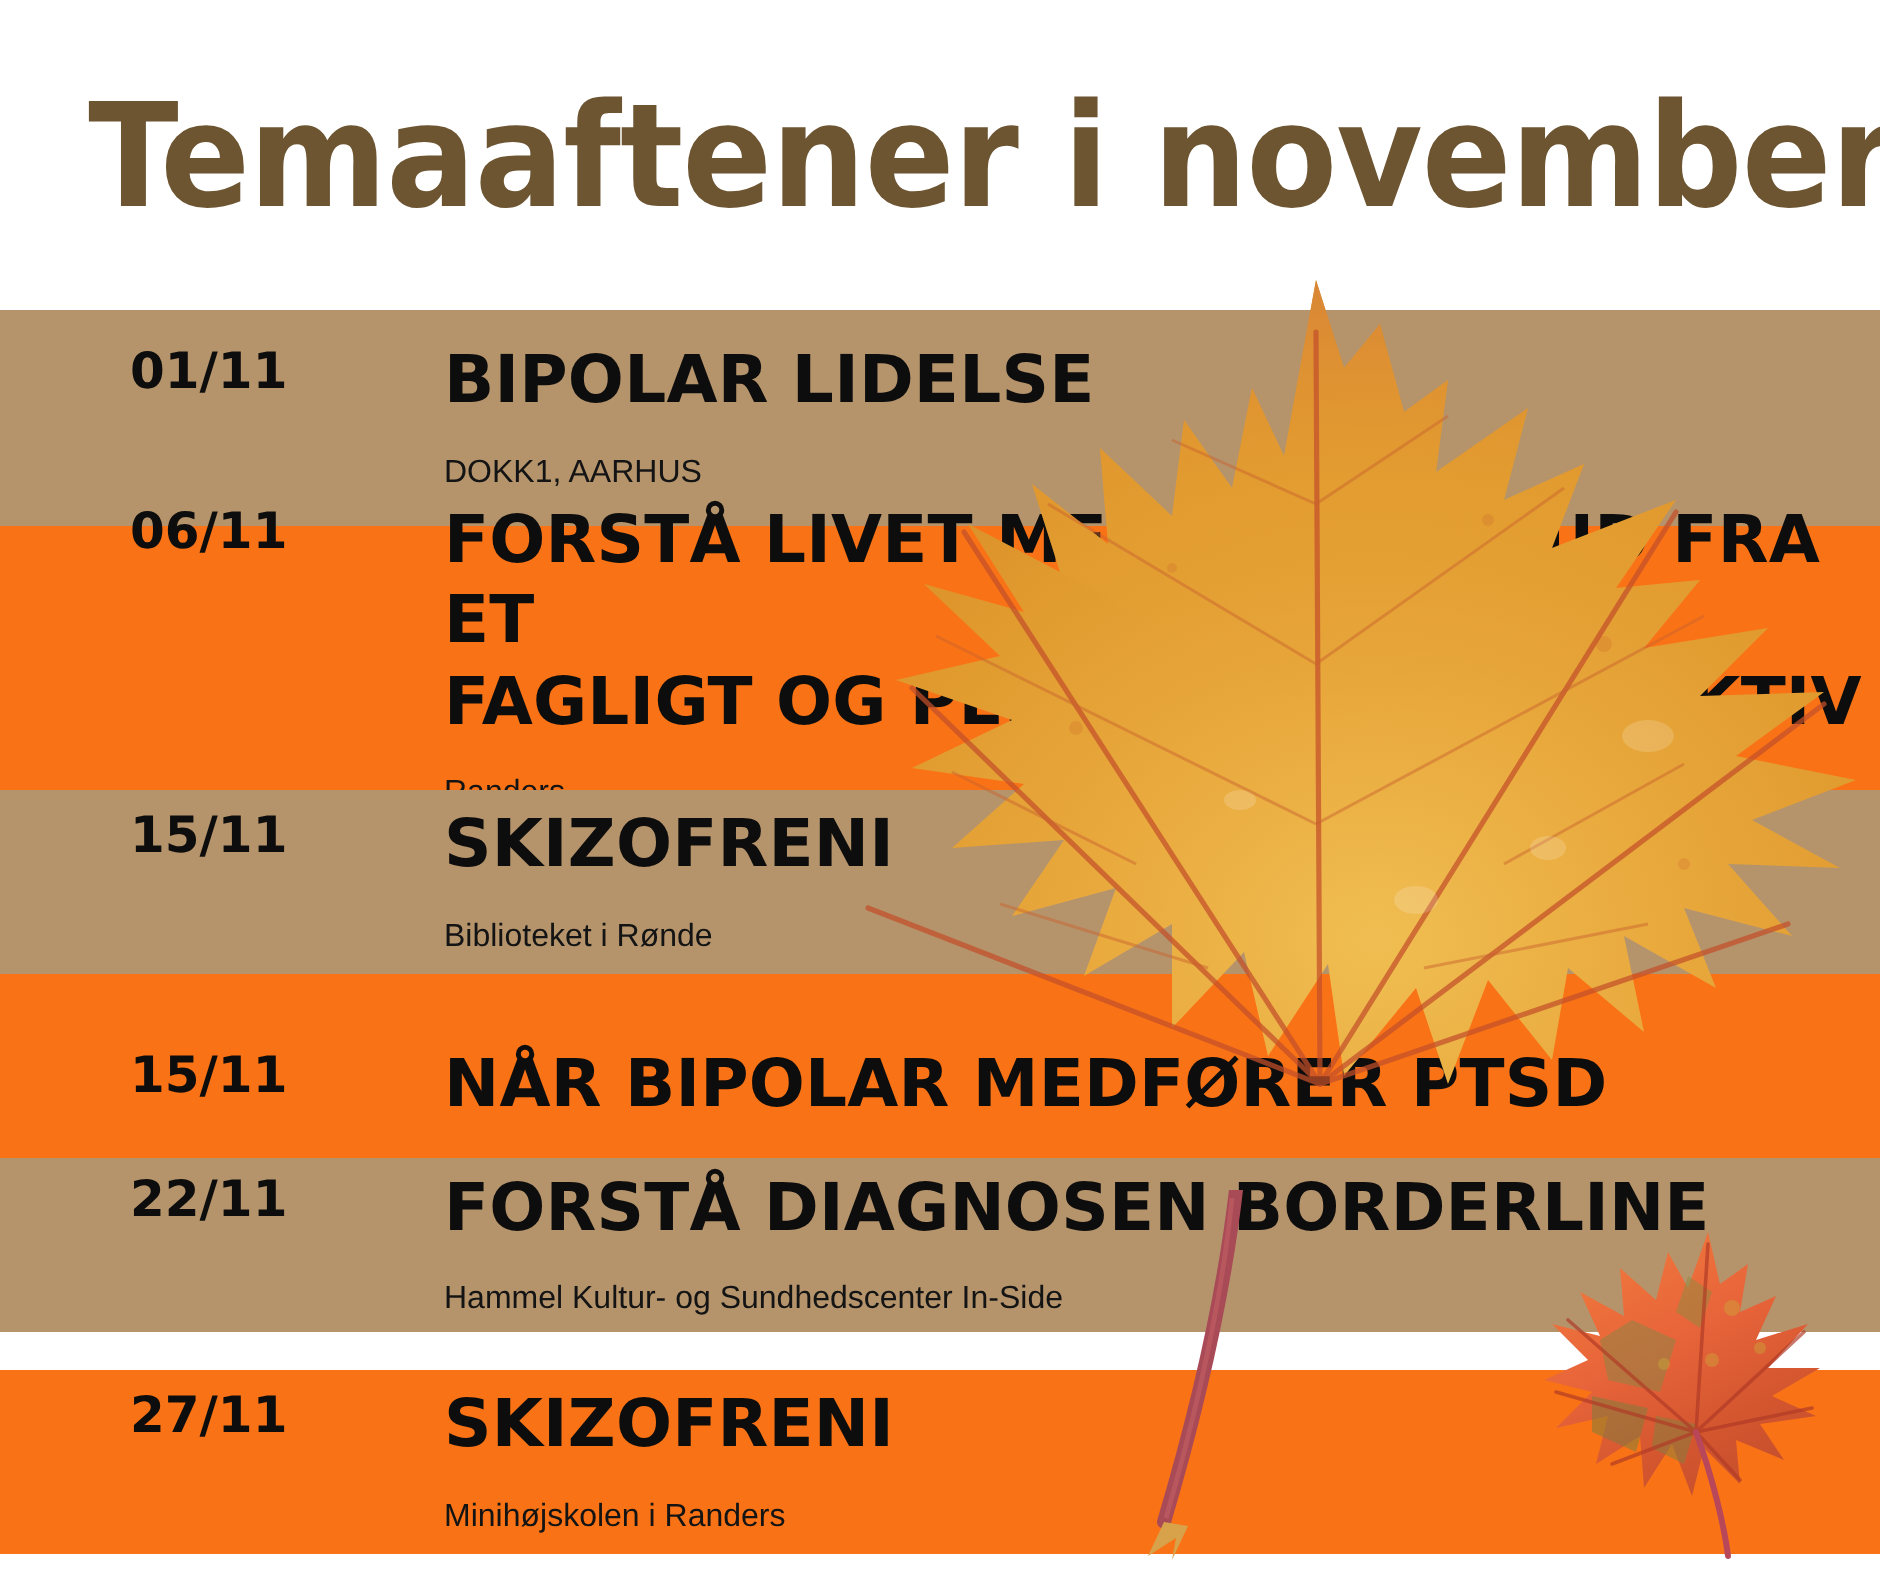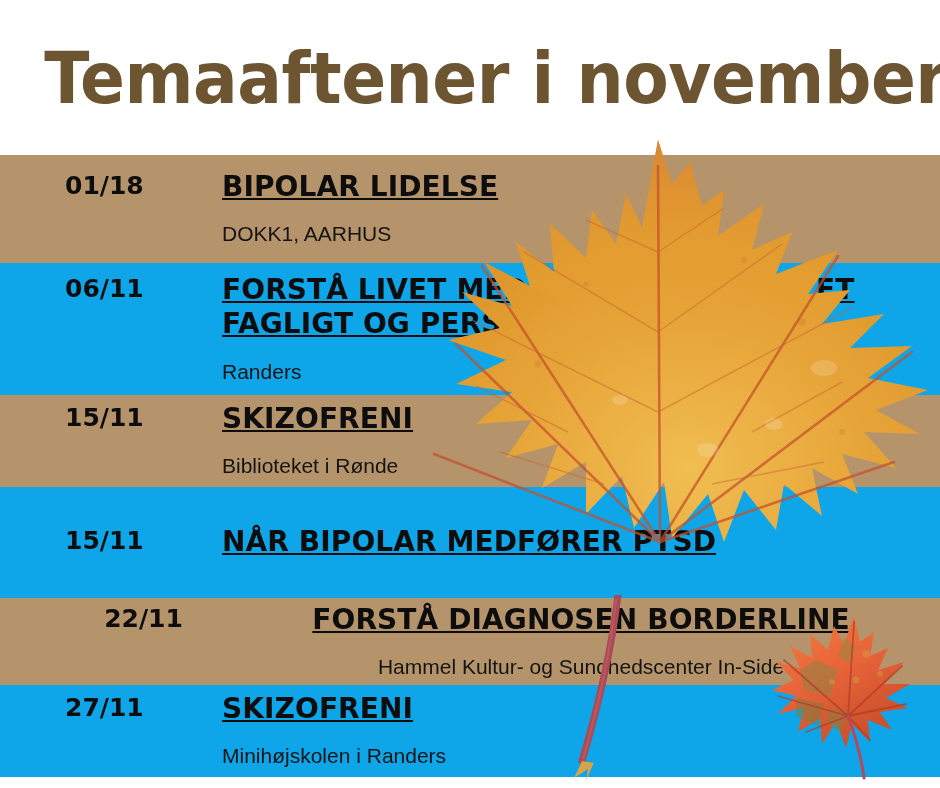--- a/index.html
+++ b/index.html
@@ -45,21 +45,21 @@
     left:0; top:155px;
     width:940px; height:633px;
   }
   .row {
     position:absolute;
     left:0; width:940px;
     display:flex;
     align-items:center;
   }
   .row.tan   { background:#b5946c; }
-  .row.cream { background:#0ea5e9; }
+  .row.cream { background:#f97316; }
 
   .row-inner {
     display:flex;
     align-items:flex-start;
     width:100%;
     padding-left:65px;
   }
   .date {
     flex:0 0 157px;
     font-family:"DejaVu Sans", sans-serif;
@@ -67,31 +67,30 @@
     font-weight:700;
     color:#0d0d0d;
     line-height:1.15;
     letter-spacing:0px;
     padding-top:2px;
     white-space:nowrap;
   }
   .details { flex:1 1 auto; min-width:0; }
   .ev-title {
     font-family:"DejaVu Sans", sans-serif;
-    font-size:28px;
+    font-size:33px;
     font-weight:700;
     color:#0d0d0d;
     line-height:1.22;
     letter-spacing:0.1px;
     white-space:pre-line;
-    text-decoration:underline;
   }
   .ev-place {
     font-family:"Liberation Sans", sans-serif;
-    font-size:21px;
+    font-size:16px;
     font-weight:400;
     color:#141414;
     line-height:1.3;
     margin-top:16px;
     white-space:nowrap;
   }
 
   
   .leaf-layer {
     position:absolute;
@@ -120,21 +119,21 @@
 
 <div class="poster">
 
   <div class="header">
     <div class="poster-title">Temaaftener i november</div>
   </div>
 
   <div class="rows">
       <div class="row tan" style="top: 0px; height: 108px;">
         <div class="row-inner">
-          <div class="date">01/18</div>
+          <div class="date">01/11</div>
           <div class="details">
             <div class="ev-title">BIPOLAR LIDELSE</div>
             <div class="ev-place">DOKK1, AARHUS</div>
           </div>
         </div>
       </div>
       <div class="row cream" style="top: 108px; height: 132px;">
         <div class="row-inner">
           <div class="date">06/11</div>
           <div class="details">
@@ -154,21 +153,21 @@
         </div>
       </div>
       <div class="row cream" style="top: 332px; height: 111px;">
         <div class="row-inner">
           <div class="date">15/11</div>
           <div class="details">
             <div class="ev-title">NÅR BIPOLAR MEDFØRER PTSD</div>
           </div>
         </div>
       </div>
-      <div class="row tan" style="top: 443px; height: 87px; text-align: center;">
+      <div class="row tan" style="top: 424px; height: 87px;">
         <div class="row-inner">
           <div class="date">22/11</div>
           <div class="details">
             <div class="ev-title">FORSTÅ DIAGNOSEN BORDERLINE</div>
             <div class="ev-place">Hammel Kultur- og Sundhedscenter In-Side</div>
           </div>
         </div>
       </div>
       <div class="row cream" style="top: 530px; height: 92px;">
         <div class="row-inner">

